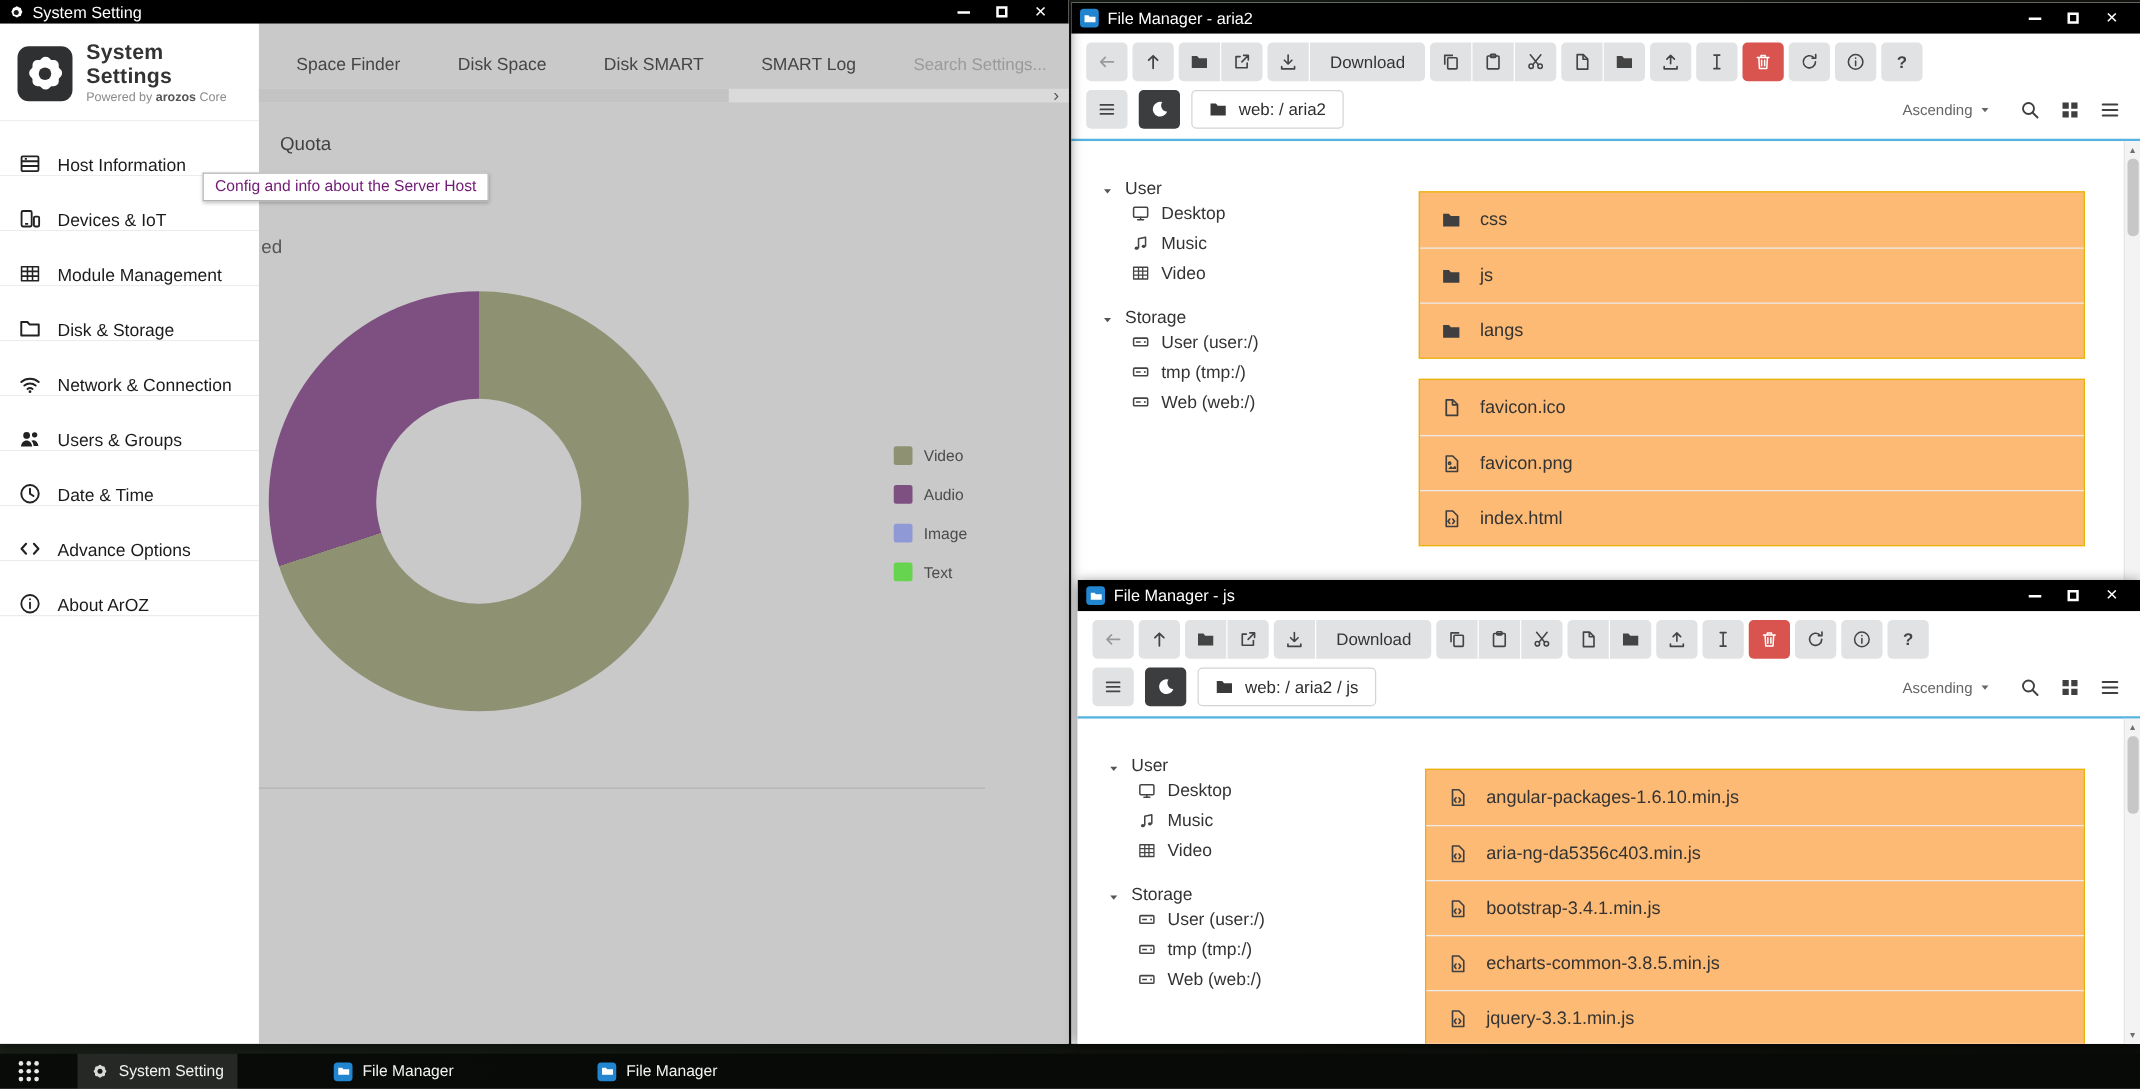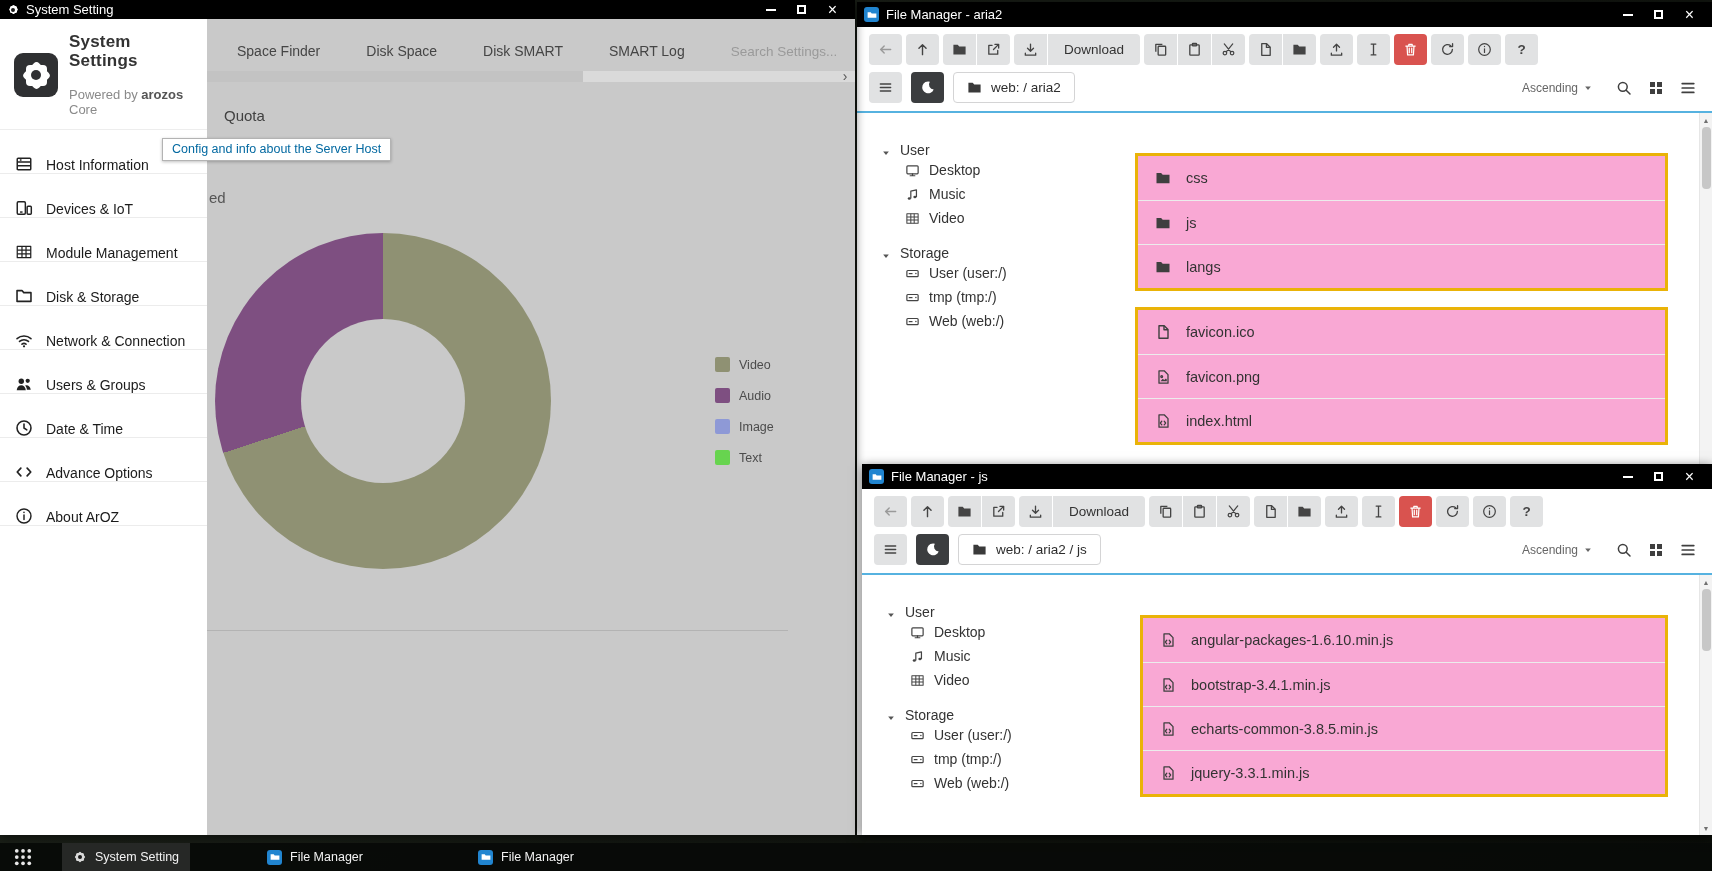--- a/index.html
+++ b/index.html
@@ -30,36 +30,36 @@
 #win-settings{left:0;top:0;width:855px;height:835px;z-index:4}
 #win-settings .titlebar{height:19px}
 .ss-body{flex:1;display:flex;min-height:0;position:relative}
 .ss-side{width:207px;flex:0 0 auto;background:#fff;z-index:2}
 .ss-logo{display:flex;gap:11px;padding:14px 10px 12px 14px;align-items:center}
 .gearbox{width:44px;height:44px;background:#2f3032;border-radius:9px;position:relative;flex:0 0 auto}
 .gear-sq{position:absolute;left:50%;top:50%;width:21px;height:21px;margin:-10.5px 0 0 -10.5px;background:#fff;border-radius:4px}
 .gear-sq.r{transform:rotate(45deg)}
 .gear-hole{position:absolute;left:50%;top:50%;width:10px;height:10px;margin:-5px 0 0 -5px;background:#2f3032;border-radius:50%}
 .ss-logo .t1{font-size:17px;color:#333;font-weight:700;letter-spacing:.2px;line-height:1.1}
-.ss-logo .t2{font-size:13px;color:#8a8a8a;margin-top:17px}
+.ss-logo .t2{font-size:10px;color:#8a8a8a;margin-top:3px}
 .ss-logo .t2 b{color:#555}
 .ss-menu{border-top:1px solid #ededed}
 .ss-item{display:flex;align-items:flex-end;gap:13px;height:44px;padding:0 15px;border-bottom:1px solid #ececec;font-size:14px;color:#1b1b1b;background:#fff}
 .ss-item svg{color:#222;flex:0 0 auto}
 .ss-content{flex:1;background:var(--dim,#c9c9c9);position:relative;min-width:0}
 .ss-tabs{display:flex;align-items:center;gap:46px;padding:24px 10px 0 30px;font-size:14px;color:#454545;white-space:nowrap}
 .ss-search{background:transparent;border:none;outline:none;font-family:inherit;font-size:13.5px;color:#9a9a9a;width:150px}
 .ss-search::placeholder{color:#9a9a9a}
 .ss-rail{margin-top:12px;height:11px;background:#dadada;position:relative}
 .ss-rail .thumb{position:absolute;left:0;top:0;height:100%;width:58%;background:#c3c3c3}
 .ss-rail .rail-arrow{position:absolute;right:2px;top:-3px;width:16px;height:16px;color:#555;font-size:14px;display:flex;align-items:center;justify-content:center}
 .frag{position:absolute;font-size:15px;color:#414141}
 #frag-quota{left:17px;top:88px}
 #frag-ed{left:2px;top:170px;color:#555}
-.tooltip{position:absolute;left:162px;top:138px;background:#fff;border:1px solid #b3b3b3;box-shadow:0 1px 3px rgba(0,0,0,.25);padding:3px 9px 4px;font-size:12.5px;color:#0369a1;white-space:nowrap;z-index:40}
+.tooltip{position:absolute;left:162px;top:138px;background:#fff;border:1px solid #b3b3b3;box-shadow:0 1px 3px rgba(0,0,0,.25);padding:3px 9px 4px;font-size:12.5px;color:#701a75;white-space:nowrap;z-index:40}
 .donut{position:absolute;left:8px;top:214px;width:336px;height:336px;border-radius:50%;background:#8f9173}
 .donut .hole{position:absolute;left:50%;top:50%;width:164px;height:164px;margin:-82px 0 0 -82px;border-radius:50%;background:var(--dim,#c9c9c9)}
 .legend{position:absolute;left:508px;top:338px}
 .lg-row{display:flex;align-items:center;gap:9px;margin-bottom:16px;font-size:12.5px;color:#4c4c4c}
 .lg-sw{width:15px;height:15px;border-radius:2px;background:#999;flex:0 0 auto}
 .ss-hr{position:absolute;left:0;top:611px;width:581px;height:1px;background:#b3b3b3}
 
 
 #win-aria2{left:857px;top:2px;width:855px;height:833px;z-index:2}
 #win-js{left:862px;top:464px;width:850px;height:371px;z-index:6}
@@ -84,21 +84,21 @@
 .viewicons{display:flex;align-items:center;gap:16px;margin-left:14px;color:#3f3f3f;padding-right:4px}
 .fm-divider{height:2px;background:var(--accent,#56b2e0);flex:0 0 auto}
 .fm-body{flex:1;display:flex;min-height:0;position:relative;background:#fff}
 .fm-tree{width:268px;flex:0 0 auto;padding:20px 0 0 24px;font-size:14px;color:#333}
 .tr-parent{display:flex;align-items:flex-end;gap:9px;height:25px}
 .tr-parent svg{color:#555}
 .tr-child{display:flex;align-items:center;gap:9px;height:24px;padding-left:24px;white-space:nowrap}
 .tr-child svg{color:#444;flex:0 0 auto}
 .tr-gap{height:6px}
 .fm-list{flex:1;padding:40px 44px 0 10px;min-width:0}
-.file-card{border:3px solid #eab308;background:#f9a8d4}
+.file-card{border:1px solid #eab308;background:#fdba74}
 .file-row{display:flex;align-items:center;gap:15px;height:44px;padding:0 17px;font-size:14.5px;color:#333;border-top:1px solid #ececec;white-space:nowrap;overflow:hidden}
 .file-row:first-child{border-top:none}
 .file-row svg{color:#3f3f3f;flex:0 0 auto}
 .card-gap{height:16px}
 .fm-scroll{position:absolute;right:0;top:0;bottom:0;width:13px;background:#f3f3f3;border-left:1px solid #e6e6e6}
 .fm-scroll .up,.fm-scroll .dn{position:absolute;left:0;right:0;height:12px;color:#707070;font-size:7px;display:flex;align-items:center;justify-content:center}
 .fm-scroll .up{top:1px}.fm-scroll .dn{bottom:1px}
 .fm-scroll .thumb{position:absolute;left:2px;width:9px;top:14px;height:62px;background:#c7c7c7;border-radius:4px}
 
 
@@ -903,20 +903,26 @@
         <div class="file-row">
             <svg class="ic">
               <use href="#i-file-code"></use>
             </svg>
             <span>angular-packages-1.6.10.min.js</span>
           </div>
         <div class="file-row">
             <svg class="ic">
               <use href="#i-file-code"></use>
             </svg>
+            <span>aria-ng-da5356c403.min.js</span>
+          </div>
+        <div class="file-row">
+            <svg class="ic">
+              <use href="#i-file-code"></use>
+            </svg>
             <span>bootstrap-3.4.1.min.js</span>
           </div>
         <div class="file-row">
             <svg class="ic">
               <use href="#i-file-code"></use>
             </svg>
             <span>echarts-common-3.8.5.min.js</span>
           </div>
         <div class="file-row">
             <svg class="ic">

